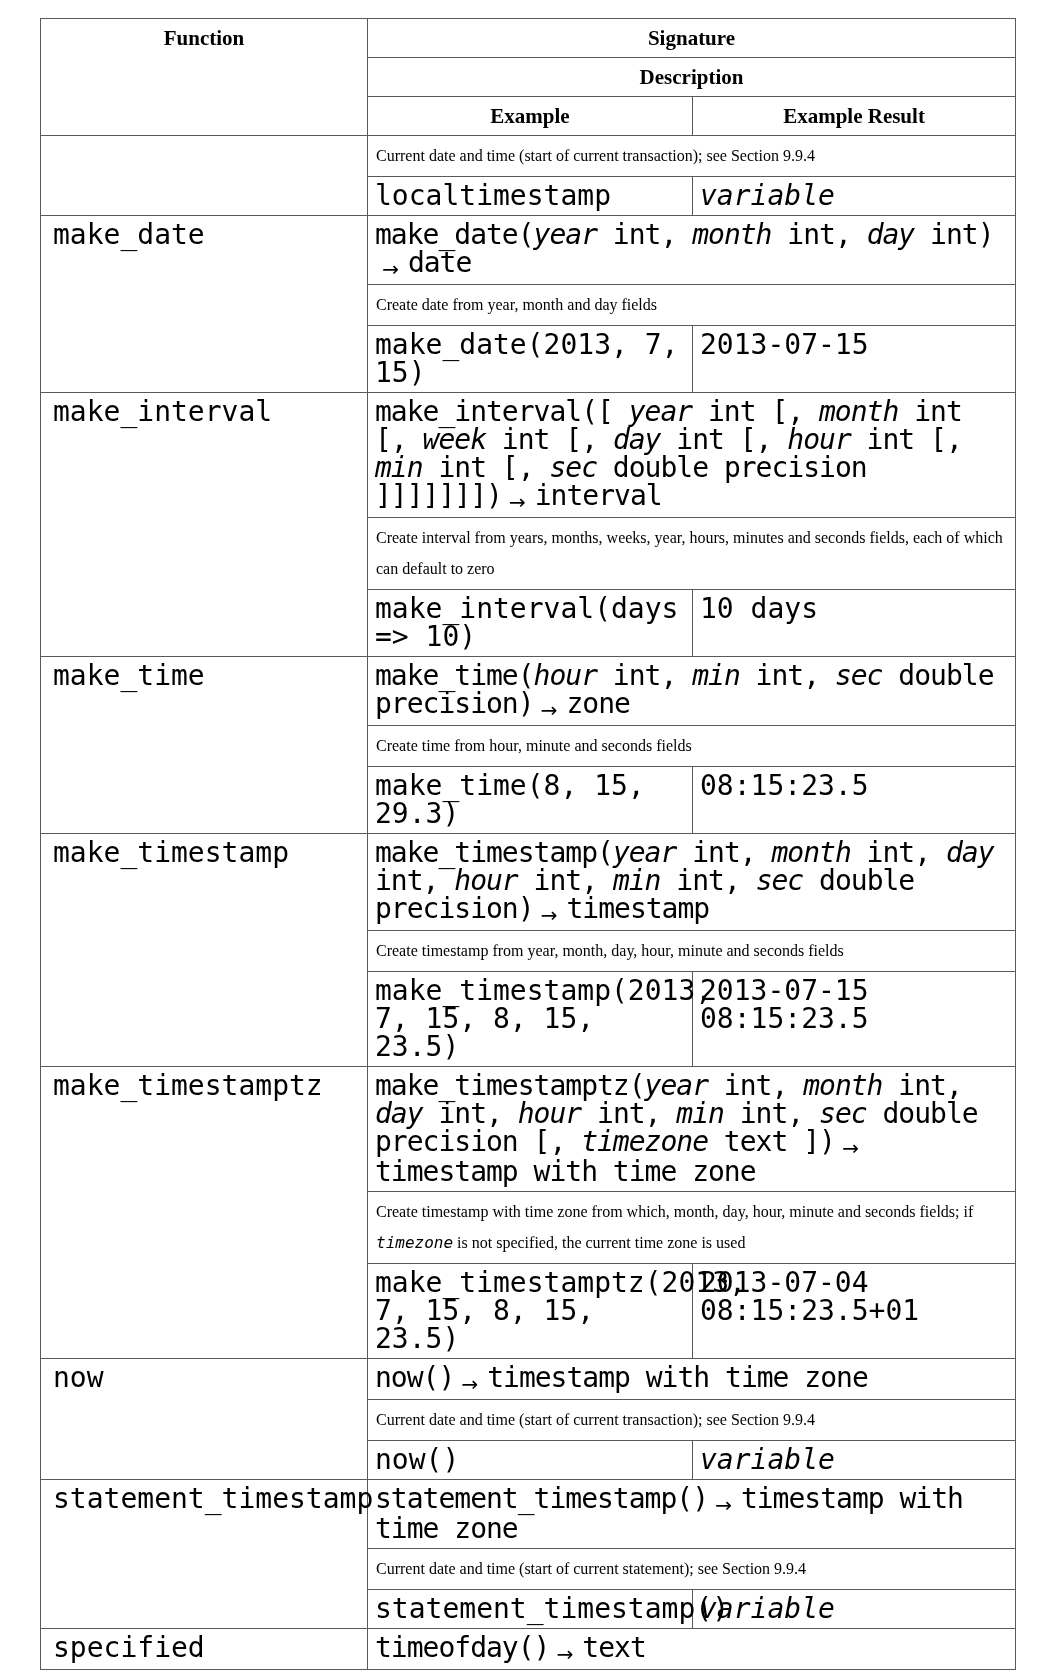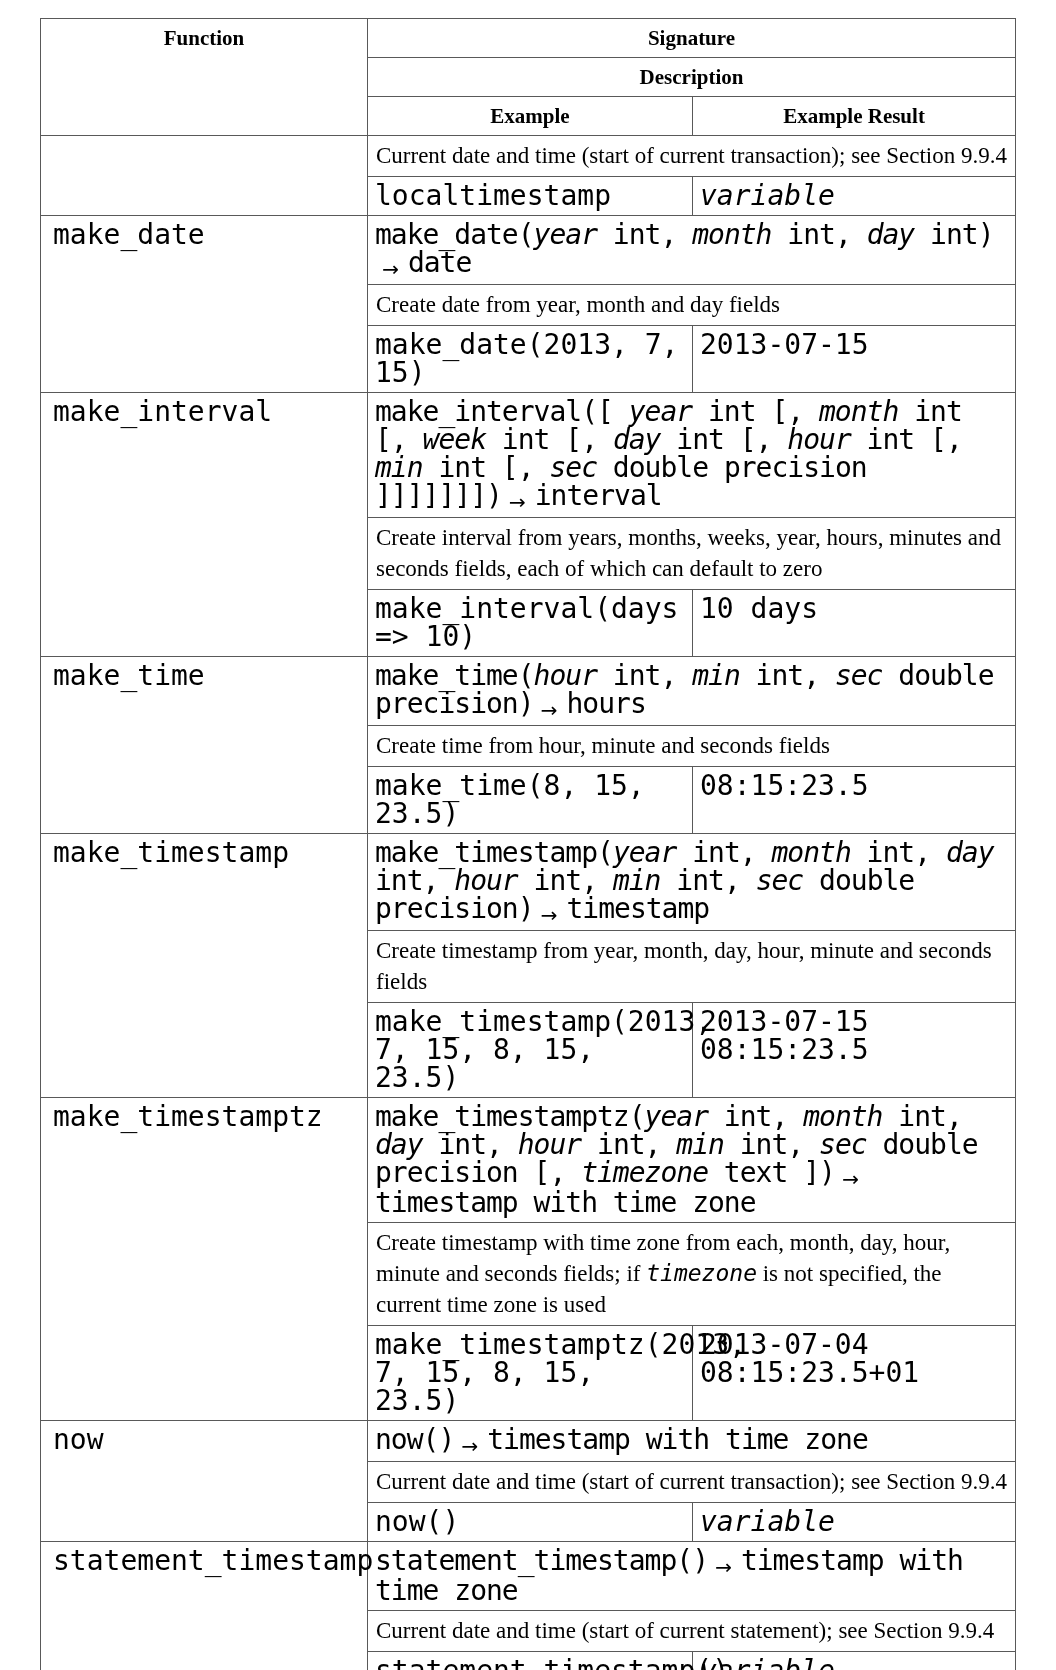--- a/index.html
+++ b/index.html
@@ -38,21 +38,21 @@
     font-family: "DejaVu Sans Mono", "Liberation Mono", monospace;
     font-size: 28px;
     line-height: 28px;
     padding: 5px 6px 5px 7px;
   }
   td.sig { letter-spacing: -1px; margin-left: 32px; }
   td.fn  { padding-left: 12px; }
   
   td.desc {
     font-family: "Liberation Serif", "DejaVu Serif", serif;
-    font-size: 23px;
+    font-size: 16px;
     line-height: 31px;
     padding: 4px 8px 5px 8px;
     margin-top: 21px;
   }
   .seg-m { font-style: normal; }
   .seg-p {
     font-family: "DejaVu Sans Mono", "Liberation Mono", monospace;
     font-style: italic;
   }
   .seg-s { font-style: normal; }
@@ -115,46 +115,46 @@
         </tr>
         <tr>
           <td class="desc" colspan="2"><span class="seg-s">Create interval from years, months, weeks, year, hours, minutes and seconds fields, each of which can default to zero</span></td>
         </tr>
         <tr>
           <td class="ex"><span class="seg-m">make_interval(days =&gt; 10)</span></td>
           <td class="res"><span class="seg-m">10 days</span></td>
         </tr>
         <tr>
           <td class="fn" rowspan="3"><span class="seg-m">make_time</span></td>
-          <td class="sig" colspan="2"><span class="seg-m">make_time(</span><span class="seg-p">hour</span><span class="seg-m"> int, </span><span class="seg-p">min</span><span class="seg-m"> int, </span><span class="seg-p">sec</span><span class="seg-m"> double precision)</span><span class="seg-a">→</span><span class="seg-m">hours</span></td>
+          <td class="sig" colspan="2"><span class="seg-m">make_time(</span><span class="seg-p">hour</span><span class="seg-m"> int, </span><span class="seg-p">min</span><span class="seg-m"> int, </span><span class="seg-p">sec</span><span class="seg-m"> double precision)</span><span class="seg-a">→</span><span class="seg-m">zone</span></td>
         </tr>
         <tr>
           <td class="desc" colspan="2"><span class="seg-s">Create time from hour, minute and seconds fields</span></td>
         </tr>
         <tr>
-          <td class="ex"><span class="seg-m">make_time(8, 15, 23.5)</span></td>
+          <td class="ex"><span class="seg-m">make_time(8, 15, 29.3)</span></td>
           <td class="res"><span class="seg-m">08:15:23.5</span></td>
         </tr>
         <tr>
           <td class="fn" rowspan="3"><span class="seg-m">make_timestamp</span></td>
           <td class="sig" colspan="2"><span class="seg-m">make_timestamp(</span><span class="seg-p">year</span><span class="seg-m"> int, </span><span class="seg-p">month</span><span class="seg-m"> int, </span><span class="seg-p">day</span><span class="seg-m"> int, </span><span class="seg-p">hour</span><span class="seg-m"> int, </span><span class="seg-p">min</span><span class="seg-m"> int, </span><span class="seg-p">sec</span><span class="seg-m"> double precision)</span><span class="seg-a">→</span><span class="seg-m">timestamp</span></td>
         </tr>
         <tr>
           <td class="desc" colspan="2"><span class="seg-s">Create timestamp from year, month, day, hour, minute and seconds fields</span></td>
         </tr>
         <tr>
           <td class="ex"><span class="seg-m">make_timestamp(2013, 7, 15, 8, 15, 23.5)</span></td>
           <td class="res"><span class="seg-m">2013-07-15 08:15:23.5</span></td>
         </tr>
         <tr>
           <td class="fn" rowspan="3"><span class="seg-m">make_timestamptz</span></td>
           <td class="sig" colspan="2"><span class="seg-m">make_timestamptz(</span><span class="seg-p">year</span><span class="seg-m"> int, </span><span class="seg-p">month</span><span class="seg-m"> int, </span><span class="seg-p">day</span><span class="seg-m"> int, </span><span class="seg-p">hour</span><span class="seg-m"> int, </span><span class="seg-p">min</span><span class="seg-m"> int, </span><span class="seg-p">sec</span><span class="seg-m"> double precision [, </span><span class="seg-p">timezone</span><span class="seg-m"> text ])</span><span class="seg-a">→</span><span class="seg-m">timestamp with time zone</span></td>
         </tr>
         <tr>
-          <td class="desc" colspan="2"><span class="seg-s">Create timestamp with time zone from each, month, day, hour, minute and seconds fields; if </span><span class="seg-p">timezone</span><span class="seg-s"> is not specified, the current time zone is used</span></td>
+          <td class="desc" colspan="2"><span class="seg-s">Create timestamp with time zone from which, month, day, hour, minute and seconds fields; if </span><span class="seg-p">timezone</span><span class="seg-s"> is not specified, the current time zone is used</span></td>
         </tr>
         <tr>
           <td class="ex"><span class="seg-m">make_timestamptz(2013, 7, 15, 8, 15, 23.5)</span></td>
           <td class="res"><span class="seg-m">2013-07-04 08:15:23.5+01</span></td>
         </tr>
         <tr>
           <td class="fn" rowspan="3"><span class="seg-m">now</span></td>
           <td class="sig" colspan="2"><span class="seg-m">now()</span><span class="seg-a">→</span><span class="seg-m">timestamp with time zone</span></td>
         </tr>
         <tr>

